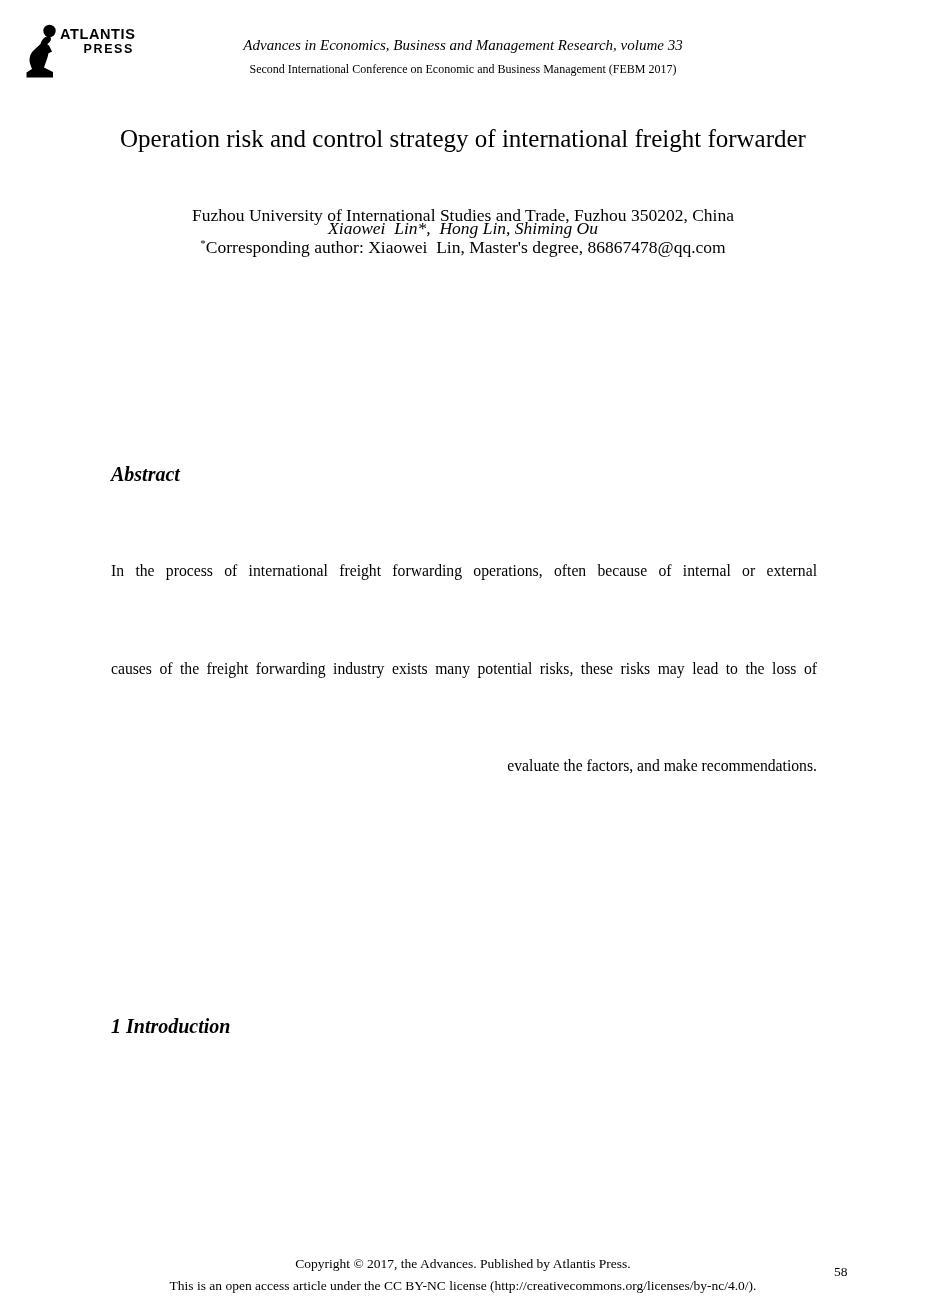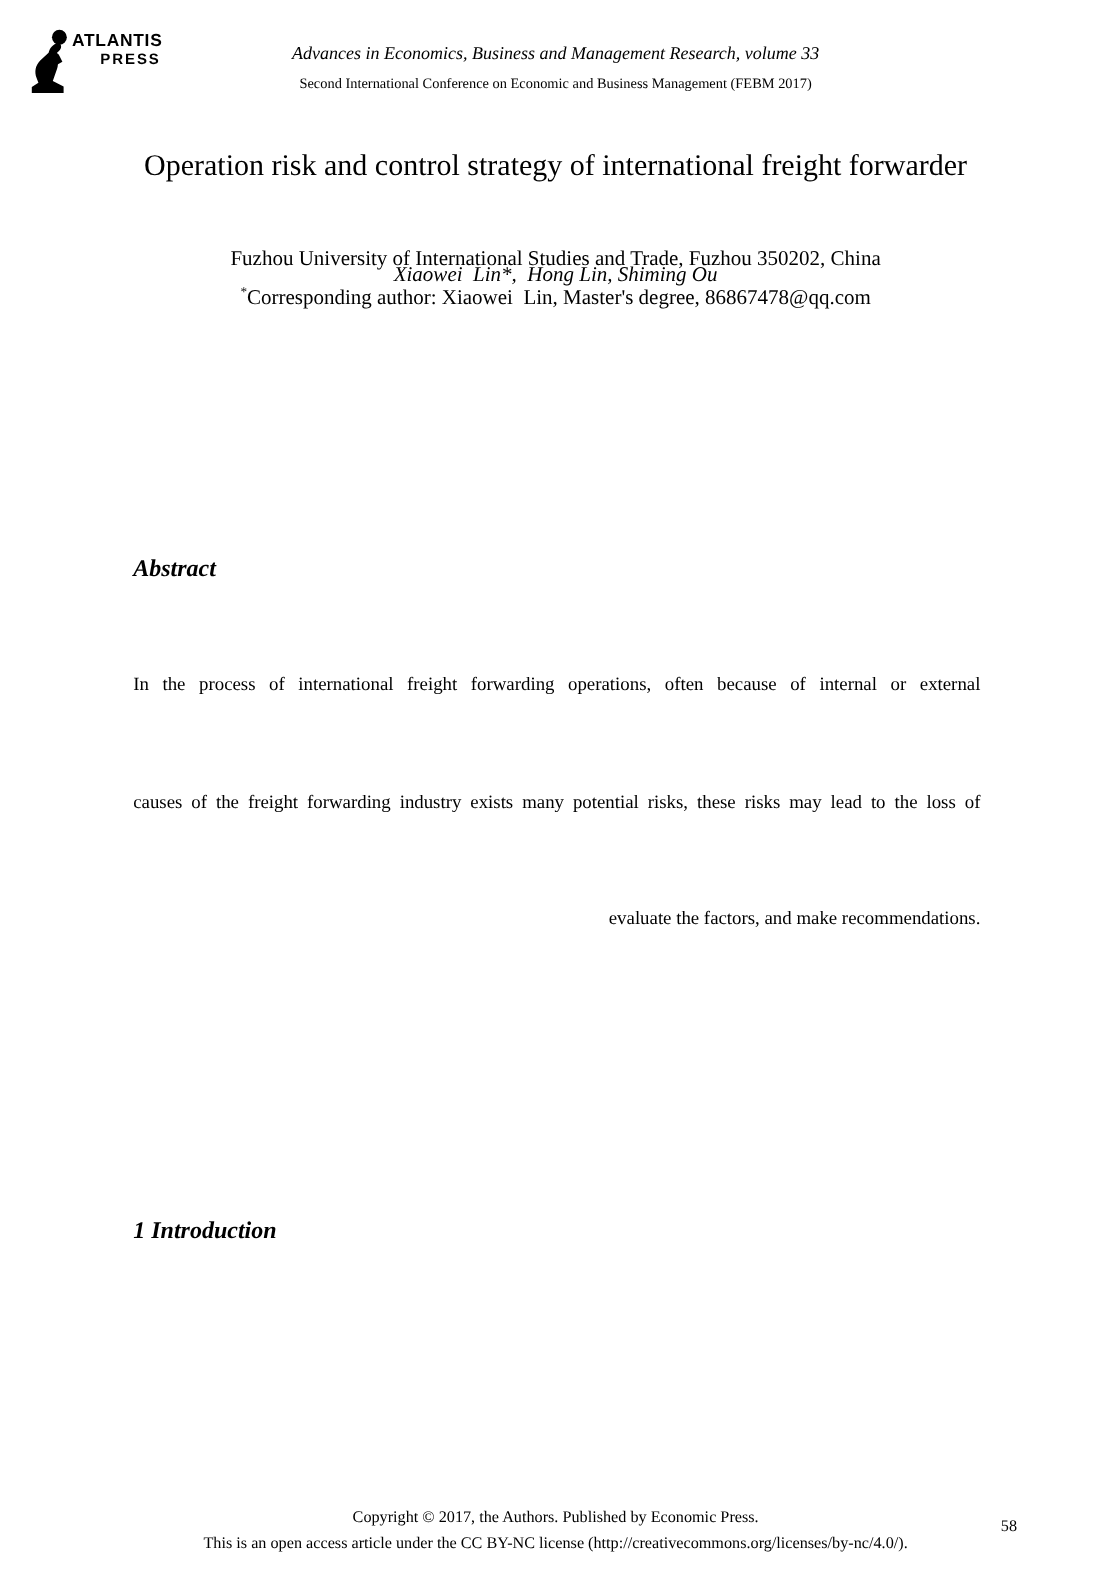--- a/index.html
+++ b/index.html
@@ -95,15 +95,15 @@
   
 
   
   
   
   
   
 
 </div>
 
-<div class="centerline copyright">Copyright © 2017, the Authors. Published by Economic Press.</div>
+<div class="centerline copyright">Copyright © 2017, the Advances. Published by Atlantis Press.</div>
 <div class="centerline license">This is an open access article under the CC BY-NC license (http://creativecommons.org/licenses/by-nc/4.0/).</div>
 <div class="pageno">58</div>
 
 </body></html>

